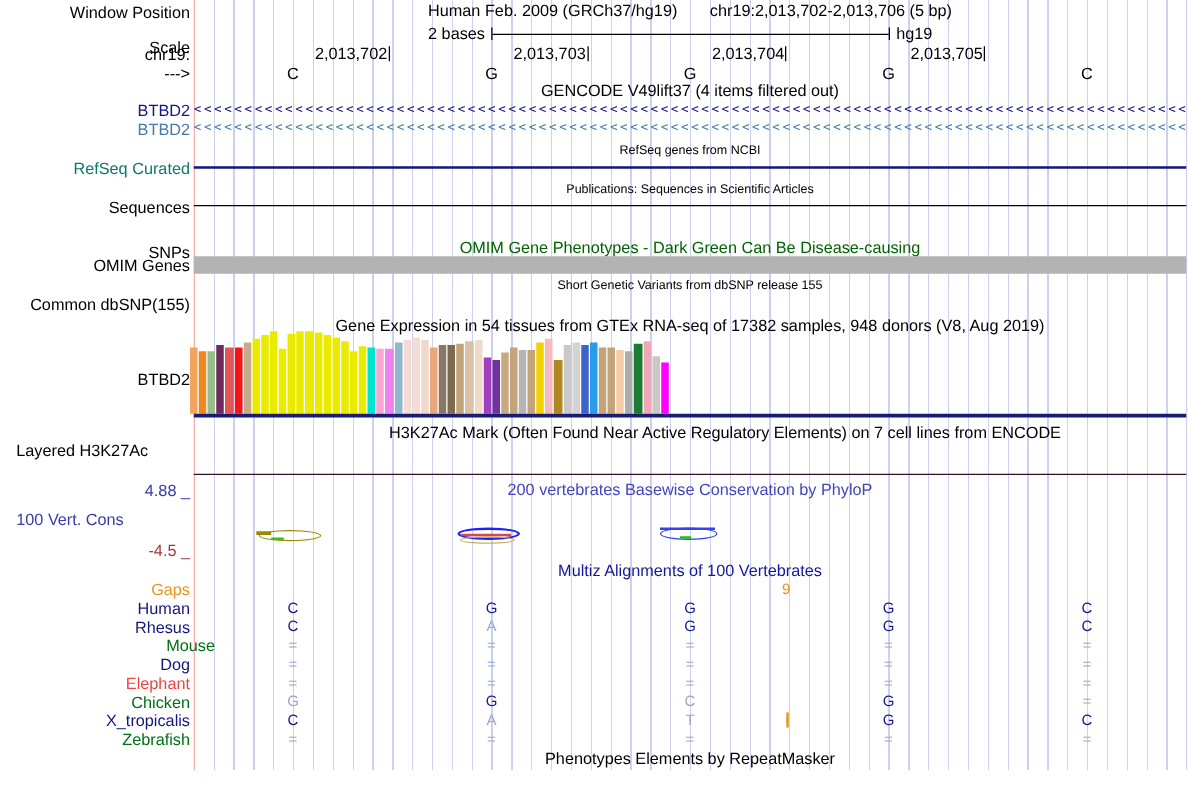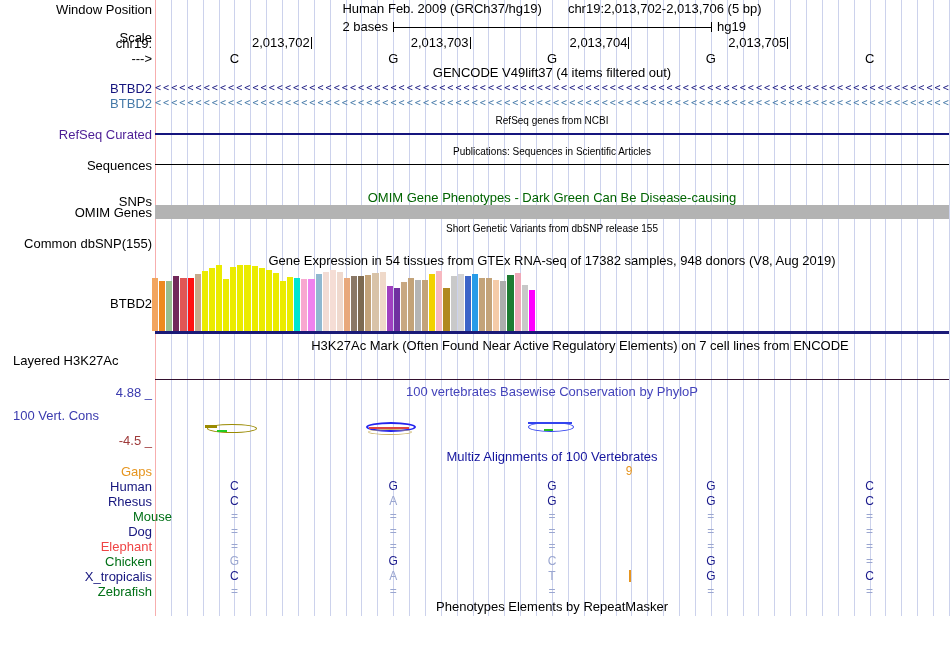--- a/index.html
+++ b/index.html
@@ -61,21 +61,21 @@
       <span class="base-letter" style="left: 859.6px; top: 51px;">C</span>
     </div>
 
   <div class="title-c" style="top:66px;">GENCODE V49lift37 (4 items filtered out)</div>
   <div class="lbl lbl-r" style="top: 81px; color: rgb(21, 21, 126);" id="gene1-label">BTBD2</div>
   <div class="gene-arrows" style="top: 81px; color: rgb(21, 21, 126);" id="gene1-arrows">&lt;&lt;&lt;&lt;&lt;&lt;&lt;&lt;&lt;&lt;&lt;&lt;&lt;&lt;&lt;&lt;&lt;&lt;&lt;&lt;&lt;&lt;&lt;&lt;&lt;&lt;&lt;&lt;&lt;&lt;&lt;&lt;&lt;&lt;&lt;&lt;&lt;&lt;&lt;&lt;&lt;&lt;&lt;&lt;&lt;&lt;&lt;&lt;&lt;&lt;&lt;&lt;&lt;&lt;&lt;&lt;&lt;&lt;&lt;&lt;&lt;&lt;&lt;&lt;&lt;&lt;&lt;&lt;&lt;&lt;&lt;&lt;&lt;&lt;&lt;&lt;&lt;&lt;&lt;&lt;&lt;&lt;&lt;&lt;&lt;&lt;&lt;&lt;&lt;&lt;&lt;&lt;&lt;&lt;&lt;&lt;&lt;&lt;&lt;&lt;&lt;&lt;&lt;&lt;&lt;&lt;&lt;&lt;&lt;&lt;&lt;&lt;&lt;&lt;&lt;&lt;&lt;&lt;&lt;&lt;&lt;&lt;&lt;&lt;&lt;&lt;&lt;&lt;&lt;&lt;</div>
   <div class="lbl lbl-r" style="top: 96px; color: rgb(69, 121, 168);" id="gene2-label">BTBD2</div>
   <div class="gene-arrows" style="top: 96px; color: rgb(69, 121, 168);" id="gene2-arrows">&lt;&lt;&lt;&lt;&lt;&lt;&lt;&lt;&lt;&lt;&lt;&lt;&lt;&lt;&lt;&lt;&lt;&lt;&lt;&lt;&lt;&lt;&lt;&lt;&lt;&lt;&lt;&lt;&lt;&lt;&lt;&lt;&lt;&lt;&lt;&lt;&lt;&lt;&lt;&lt;&lt;&lt;&lt;&lt;&lt;&lt;&lt;&lt;&lt;&lt;&lt;&lt;&lt;&lt;&lt;&lt;&lt;&lt;&lt;&lt;&lt;&lt;&lt;&lt;&lt;&lt;&lt;&lt;&lt;&lt;&lt;&lt;&lt;&lt;&lt;&lt;&lt;&lt;&lt;&lt;&lt;&lt;&lt;&lt;&lt;&lt;&lt;&lt;&lt;&lt;&lt;&lt;&lt;&lt;&lt;&lt;&lt;&lt;&lt;&lt;&lt;&lt;&lt;&lt;&lt;&lt;&lt;&lt;&lt;&lt;&lt;&lt;&lt;&lt;&lt;&lt;&lt;&lt;&lt;&lt;&lt;&lt;&lt;&lt;&lt;&lt;&lt;&lt;&lt;&lt;</div>
 
   <div class="title-c title-sm" style="top:115px;">RefSeq genes from NCBI</div>
-  <div class="lbl lbl-r" style="top: 127px; color: #4c1d95;" id="refseq-label">RefSeq Curated</div>
+  <div class="lbl lbl-r" style="top: 127px; color: #0f766e;" id="refseq-label">RefSeq Curated</div>
   <div class="hline" style="top: 133px; height: 2px; background: rgb(21, 21, 126);" id="refseq-line"></div>
 
   <div class="title-c title-sm" style="top:146px;">Publications: Sequences in Scientific Articles</div>
   <div class="lbl lbl-r" style="top:158px;">Sequences</div>
   <div class="hline" style="top: 164px; height: 1px; background: rgb(0, 0, 0);" id="pub-line"></div>
 
   <div class="lbl lbl-r" style="top:182px;margin-top:12px;">SNPs</div>
 
   <div class="title-c" style="top: 191px; color: rgb(0, 100, 0);" id="omim-title">OMIM Gene Phenotypes - Dark Green Can Be Disease-causing</div>
   <div class="lbl lbl-r" style="top: 205px; color: #000000;" id="omim-label">OMIM Genes</div>
@@ -142,21 +142,21 @@
       <div class="bar" style="height: 46px; background: rgb(200, 200, 200);"></div>
       <div class="bar" style="height: 41px; background: rgb(255, 0, 255);"></div>
     </div>
   <div class="hline" style="top: 331px; height: 3px; background: rgb(26, 26, 120);" id="gtex-baseline"></div>
 
   <div class="title-c" style="top:339px;margin-left:28px;">H3K27Ac Mark (Often Found Near Active Regulatory Elements) on 7 cell lines from ENCODE</div>
   <div class="lbl" style="top:353px;left:13px;">Layered H3K27Ac</div>
   <div class="hline" style="top: 379px; height: 1px; background: rgb(51, 16, 46);" id="h3k-line"></div>
 
   <div class="lbl lbl-r" style="top: 385px; color: rgb(58, 58, 174);" id="phylop-max">4.88 _</div>
-  <div class="title-c" style="top: 385px; color: rgb(68, 68, 187);" id="phylop-title">100 vertebrates Basewise Conservation by PhyloP</div>
+  <div class="title-c" style="top: 385px; color: rgb(68, 68, 187);" id="phylop-title">200 vertebrates Basewise Conservation by PhyloP</div>
   <div class="lbl" style="top: 408px; left: 13px; color: rgb(58, 58, 174);" id="phylop-label">100 Vert. Cons</div>
   <div class="lbl lbl-r" style="top: 433px; color: rgb(158, 58, 58);" id="phylop-min">-4.5 _</div>
   <div id="phylop-marks">
       <div class="mark" style="left: 207px; top: 424px; width: 48px; height: 7px; border: 1px solid rgb(154, 138, 0); border-radius: 50%;"></div>
       <div class="mark" style="left: 205px; top: 425px; width: 12px; height: 3px; background: rgb(154, 138, 0);"></div>
       <div class="mark" style="left: 217px; top: 430px; width: 10px; height: 2px; background: rgb(34, 204, 34);"></div>
       <div class="mark" style="left: 366px; top: 422px; width: 46px; height: 6px; border: 2px solid rgb(34, 34, 238); border-radius: 50%;"></div>
       <div class="mark" style="left: 369px; top: 427px; width: 40px; height: 2px; background: rgb(221, 68, 68);"></div>
       <div class="mark" style="left: 368px; top: 429px; width: 42px; height: 4px; border: 1px solid rgb(200, 176, 96); border-radius: 50%;"></div>
       <div class="mark" style="left: 528px; top: 422px; width: 44px; height: 8px; border: 1px solid rgb(51, 68, 238); border-radius: 50%;"></div>

